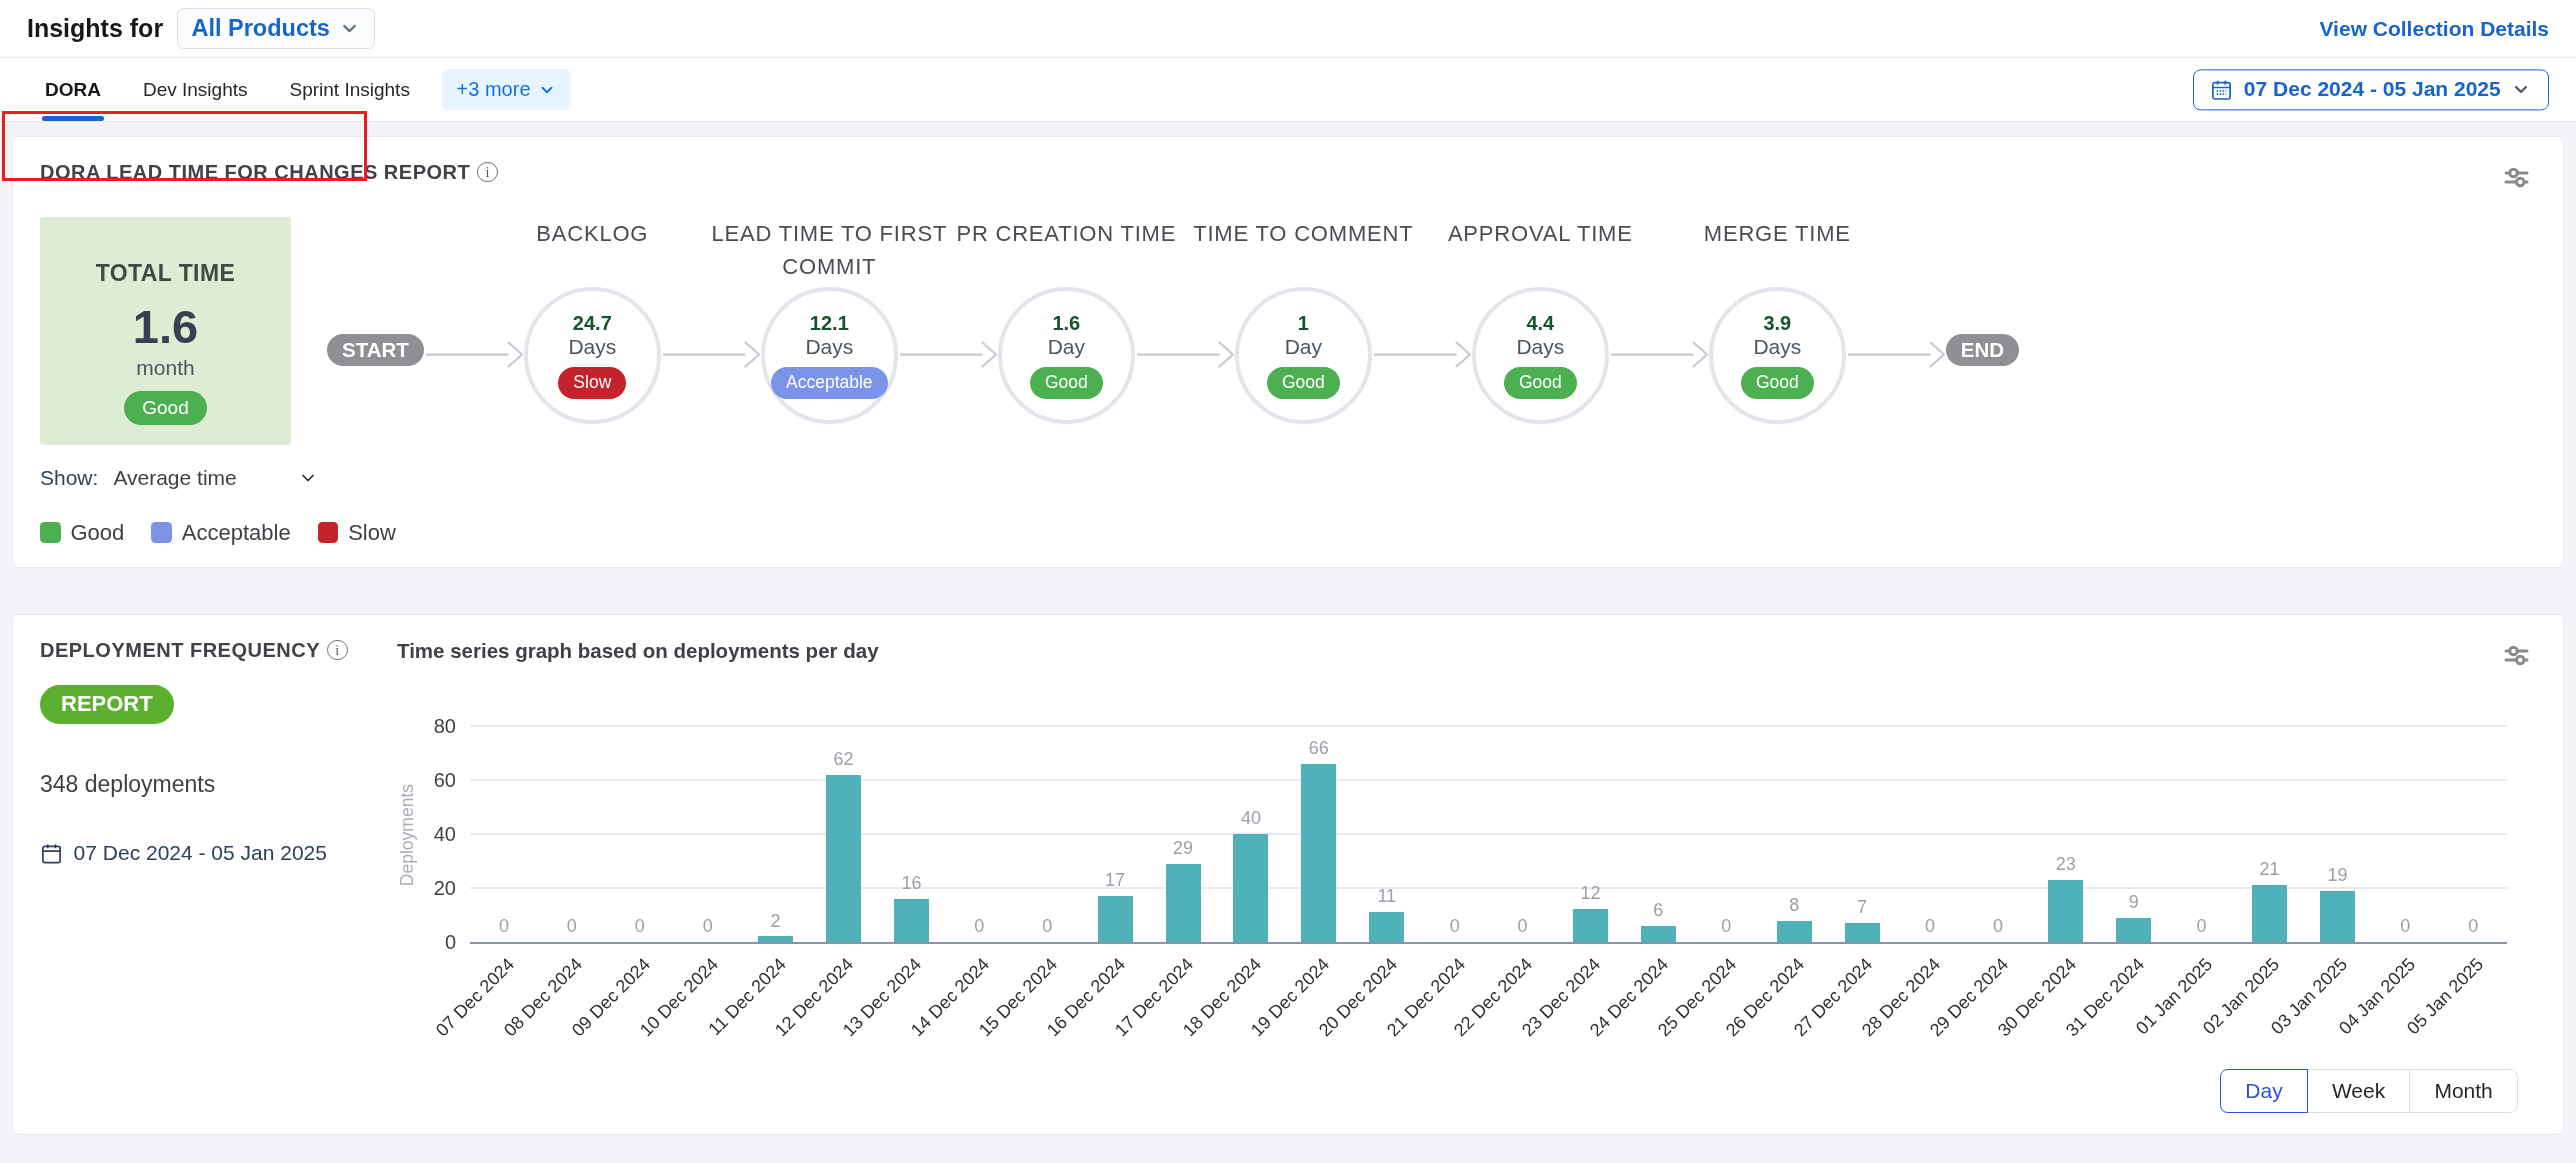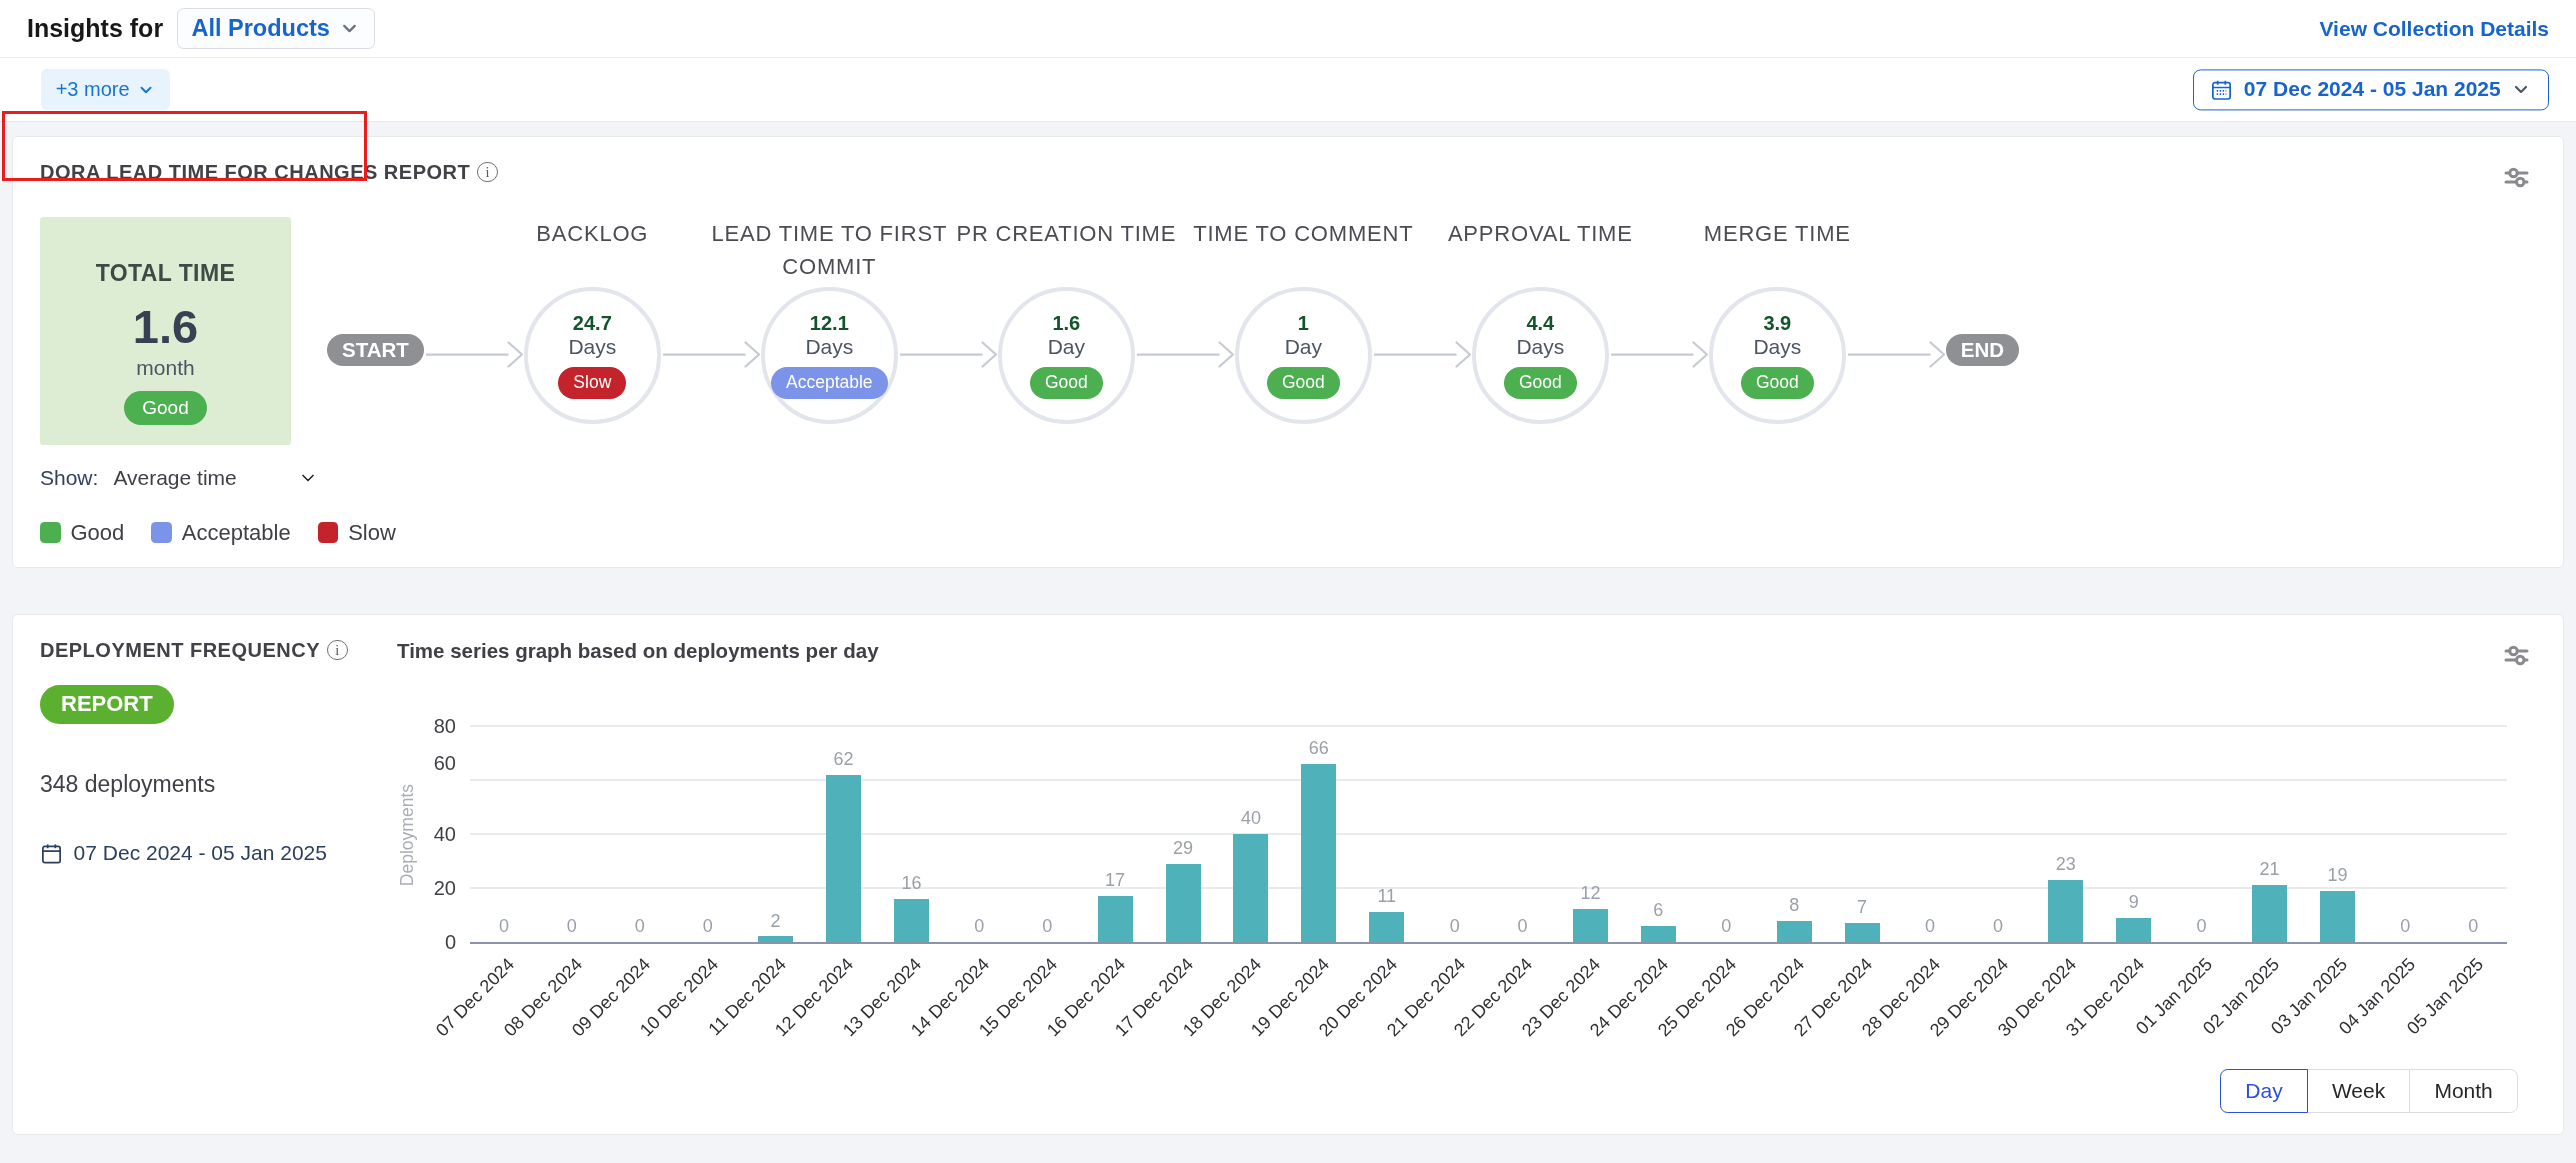--- a/index.html
+++ b/index.html
@@ -102,20 +102,32 @@
   <div class="product-btn">
     <span class="pb-label">All Products</span>
     <svg width="21" height="21" viewBox="0 0 24 24" fill="none" stroke="currentColor" stroke-width="2.6" stroke-linecap="round" stroke-linejoin="round">
         <polyline points="6,9 12,15 18,9"></polyline>
       </svg>
   </div>
   <span class="view-link">View Collection Details</span>
 </div>
 
 <div class="tab-bar">
+  <div class="tabs" id="tabs">
+      <div class="tab active">
+        <span class="tab-label">DORA</span>
+        <div class="tab-underline"></div>
+      </div>
+      <div class="tab">
+        <span class="tab-label">Dev Insights</span>
+      </div>
+      <div class="tab">
+        <span class="tab-label">Sprint Insights</span>
+      </div>
+    </div>
   <div class="more-chip">
     <span class="more-label">+3 more</span>
     <svg width="18" height="18" viewBox="0 0 24 24" fill="none" stroke="currentColor" stroke-width="2.6" stroke-linecap="round" stroke-linejoin="round">
         <polyline points="6,9 12,15 18,9"></polyline>
       </svg>
   </div>
   <div class="date-chip">
     <span class="cal">
       <svg width="23" height="23" viewBox="0 0 24 24" fill="none" stroke="currentColor" stroke-width="1.8">
           <rect x="3" y="4.5" width="18" height="17" rx="2"></rect>
@@ -277,21 +289,21 @@
       <div class="plot" id="plot">
         <div class="ylab">
             <span>Deployments</span>
           </div>
       <div class="ytick" style="bottom: -10px;">0</div>
           <div class="gridline" style="bottom: 53px;"></div>
           <div class="ytick" style="bottom: 44px;">20</div>
           <div class="gridline" style="bottom: 107px;"></div>
           <div class="ytick" style="bottom: 98px;">40</div>
           <div class="gridline" style="bottom: 161px;"></div>
-          <div class="ytick" style="bottom: 169px;">60</div>
+          <div class="ytick" style="bottom: 152px;">60</div>
           <div class="gridline" style="bottom: 215px;"></div>
           <div class="ytick" style="bottom: 206px;">80</div>
           <div class="bars">
             <div class="slot">
               <div class="bar-val">0</div>
               <div class="bar" style="height: 0px; background: rgb(79, 177, 186);"></div>
               <div class="xlab">07 Dec 2024</div>
             </div>
             <div class="slot">
               <div class="bar-val">0</div>

